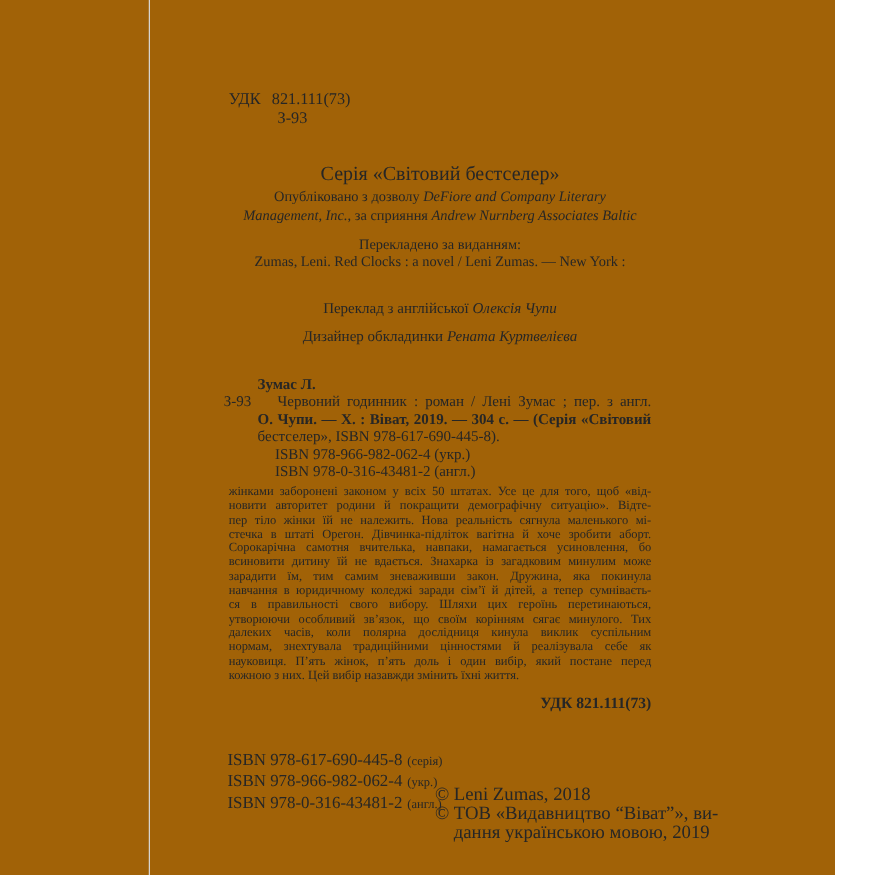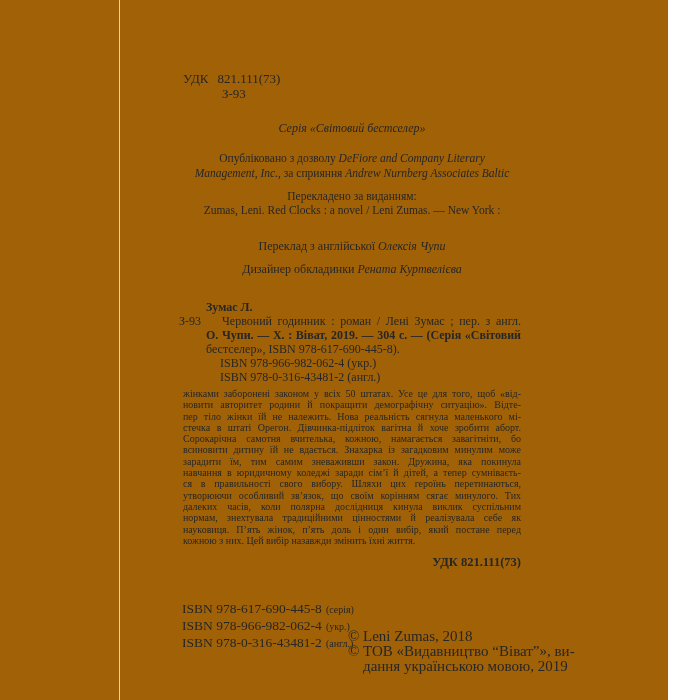--- a/index.html
+++ b/index.html
@@ -11,21 +11,21 @@
   .seam { position:absolute; left:119px; top:0; width:1px; height:700px; background:#d6d4d0; }
 
   .abs { position:absolute; }
   .center { left:183px; width:338px; text-align:center; }
   .it { font-style:italic; }
 
   .udc-top { left:183px; top:71px; font-size:13px; line-height:15px; }
   .udc-top .val { margin-left:9px; }
   .udc-top .code { margin-left:39px; }
 
-  .series { top:121px; font-size:12px; font-style:italic; }
+  .series { top:131px; font-size:16px; }
 
   .license { top:151px; font-size:11.5px; line-height:15px; }
 
   .edition { top:190px; font-size:11.5px; line-height:13.5px; }
 
   .translator { top:239px; font-size:12px; }
   .designer  { top:262px; font-size:12px; }
 
   .card { left:179px; top:300px; width:342px; font-size:12px; line-height:14px; }
   .card-author { margin-left:27px; font-weight:bold; }
@@ -98,21 +98,21 @@
     <div class="card-l3">бестселер», ISBN 978-617-690-445-8).</div>
     <div class="card-isbn">ISBN 978-966-982-062-4 (укр.)</div>
     <div class="card-isbn">ISBN 978-0-316-43481-2 (англ.)</div>
   </div>
 
   <div class="abs annotation">
     <div class="al">жінками заборонені законом у всіх 50 штатах. Усе це для того, щоб «від-</div>
     <div class="al">новити авторитет родини й покращити демографічну ситуацію». Відте-</div>
     <div class="al">пер тіло жінки їй не належить. Нова реальність сягнула маленького мі-</div>
     <div class="al">стечка в штаті Орегон. Дівчинка-підліток вагітна й хоче зробити аборт.</div>
-    <div class="al">Сорокарічна самотня вчителька, кожною, намагається завагітніти, бо</div>
+    <div class="al">Сорокарічна самотня вчителька, навпаки, намагається усиновлення, бо</div>
     <div class="al">всиновити дитину їй не вдається. Знахарка із загадковим минулим може</div>
     <div class="al">зарадити їм, тим самим зневаживши закон. Дружина, яка покинула</div>
     <div class="al">навчання в юридичному коледжі заради сім’ї й дітей, а тепер сумніваєть-</div>
     <div class="al">ся в правильності свого вибору. Шляхи цих героїнь перетинаються,</div>
     <div class="al">утворюючи особливий зв’язок, що своїм корінням сягає минулого. Тих</div>
     <div class="al">далеких часів, коли полярна дослідниця кинула виклик суспільним</div>
     <div class="al">нормам, знехтувала традиційними цінностями й реалізувала себе як</div>
     <div class="al">науковиця. П’ять жінок, п’ять доль і один вибір, який постане перед</div>
     <div class="al last">кожною з них. Цей вибір назавжди змінить їхні життя.</div>
   </div>

